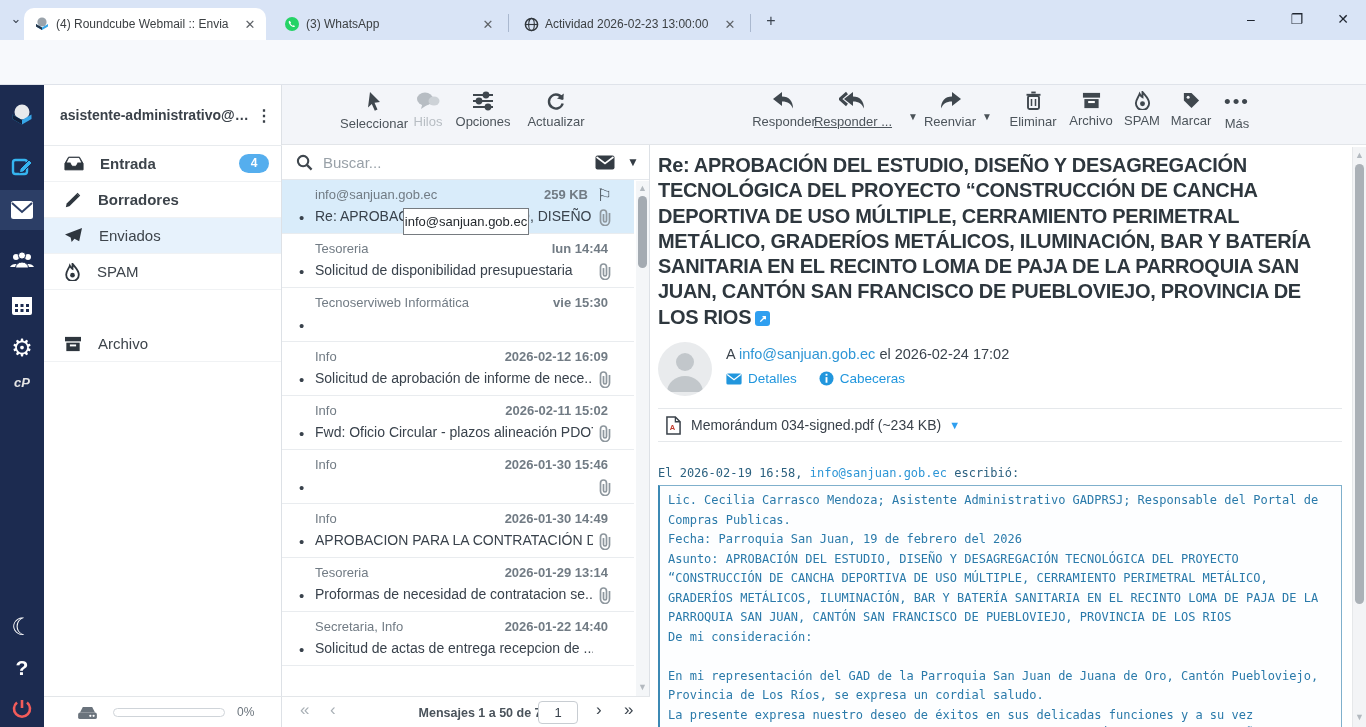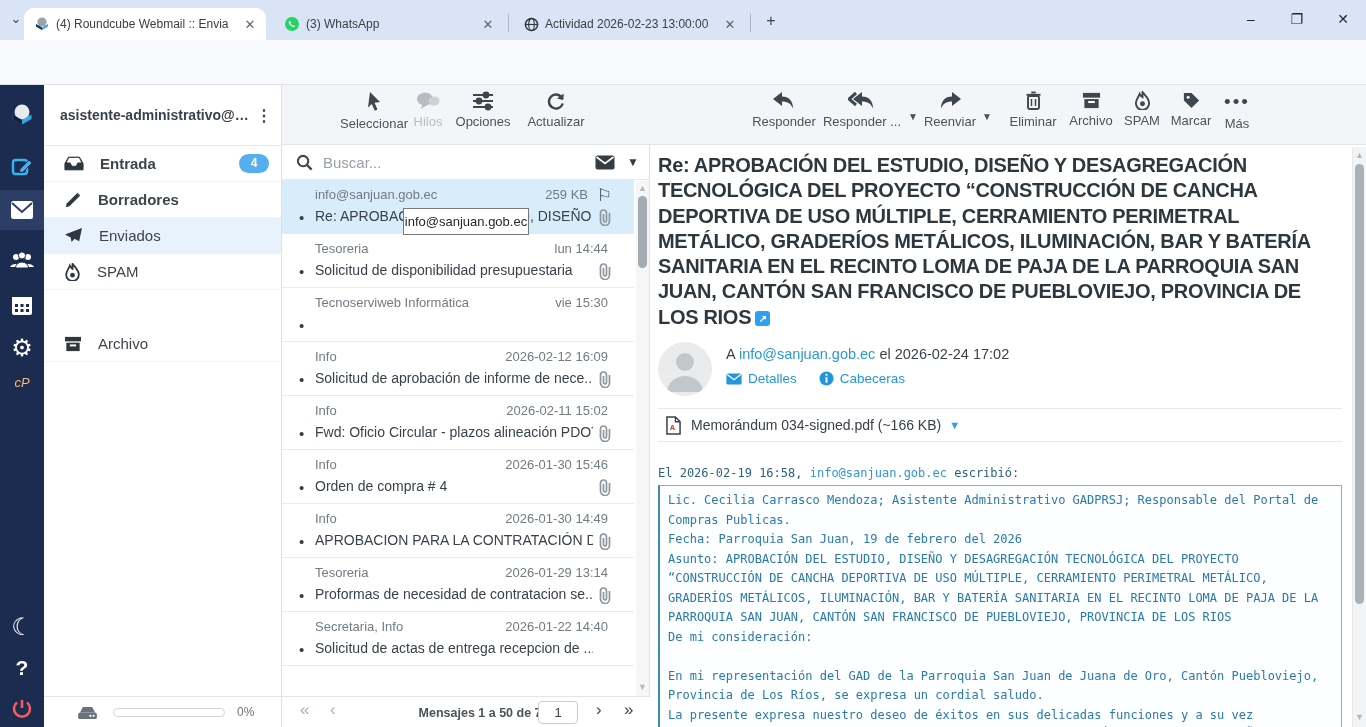--- a/index.html
+++ b/index.html
@@ -47,21 +47,21 @@
   .tbbtn { position:absolute; top:6px; width:84px; text-align:center; color:#4c545b; }
   .tbbtn .lbl { font-size:13px; margin-top:3px; }
   .tbbtn svg { display:inline-block; }
   .disabled { color:#b7bdc3; }
   #searchrow { left:282px; top:145px; width:367px; height:35px; background:#fff; border-bottom:1px solid #e5e8ec; display:flex; align-items:center; padding:0 10px 0 14px; }
   #searchinput { border:none; outline:none; background:transparent; font-size:15px; color:#39424c; flex:1; margin-left:10px; font-family:"Liberation Sans",sans-serif; }
   #searchinput::placeholder { color:#99a1a8; }
   .msgrow { left:282px; width:352px; height:54px; border-bottom:1px solid #e9ecef; }
   .msel { background:#d9ecfa; }
   .m1 { position:absolute; left:33px; top:7px; font-size:13px; color:#717b84; white-space:nowrap; }
-  .mdate { position:absolute; right:46px; top:7px; font-size:13px; color:#717b84; }
+  .mdate { position:absolute; right:46px; top:7px; font-size:13px; color:#717b84;font-weight:bold; }
   .mdate2 { right:26px; }
   .mdot { position:absolute; left:17px; top:29px; font-size:15px; color:#39424c; }
   .msubj { position:absolute; left:33px; top:28px; font-size:14px; color:#39424c; white-space:nowrap; overflow:hidden; width:278px; }
   .mflag { position:absolute; right:22px; top:5px; font-size:17px; color:#353d46; }
   .mclip { position:absolute; right:22px; top:28px; }
   #tooltip { left:403px; top:208px; width:126px; height:27px; background:#fff; border:1px solid #767b80; font-size:13px; color:#24292e; text-align:center; line-height:25px; z-index:5; }
   .vsb { width:13px; background:#f4f6f8; }
   #listsb { left:636px; top:181px; height:515px; }
   .sbthumb { position:absolute; left:2px; width:9px; background:#a4abb2; border-radius:5px; }
   .sbarrow { position:absolute; left:0; width:13px; text-align:center; font-size:9px; color:#b3b9bf; }
@@ -217,21 +217,21 @@
             <rect x="4" y="15" width="3" height="3"></rect>
             <rect x="9.5" y="15" width="3" height="3"></rect>
             <rect x="15" y="15" width="3" height="3"></rect>
           </g>
         </svg>
     </div>
     <div class="railitem abs" style="top:243px;">
         <span class="railtxt" style="font-size:24px;">⚙</span>
       </div>
     <div class="railitem abs" style="top:282px;height:30px;">
-      <span style="color:#fdba74;font-weight:normal;font-style:italic;font-size:13px;">cP</span>
+      <span style="color:#e5e5e5;font-weight:bold;font-style:italic;font-size:13px;">cP</span>
     </div>
     <div class="railitem abs" style="top:522px;">
         <span class="railtxt" style="font-size:24px;">☾</span>
       </div>
     <div class="railitem abs" style="top:563px;">
         <span class="railtxt" style="font-weight:bold;font-size:21px;">?</span>
       </div>
     <div class="railitem abs" style="top:604px;">
       <svg width="22" height="22" viewBox="0 0 22 22">
           <path d="M6 4.5 a8 8 0 1 0 10 0" fill="none" stroke="#f25c5a" stroke-width="2.6"></path>
@@ -386,21 +386,20 @@
     <span class="mdot">•</span>
     <span class="msubj">Fwd: Oficio Circular - plazos alineación PDOT</span>
     <span class="mclip"><svg width="14" height="17" viewBox="0 0 14 17">
           <path d="M11.5 4 v8 a4.5 4.5 0 0 1 -9 0 v-8 a3 3 0 0 1 6 0 v7.5 a1.5 1.5 0 0 1 -3 0 V5" fill="none" stroke="#8e979e" stroke-width="1.7"></path>
         </svg></span>
   </div>
   <div class="msgrow abs" style="top:450px;">
     <span class="m1">Info</span>
     <span class="mdate mdate2">2026-01-30 15:46</span>
     <span class="mdot">•</span>
-    <span class="msubj">Orden de compra # 4</span>
     <span class="mclip"><svg width="14" height="17" viewBox="0 0 14 17">
           <path d="M11.5 4 v8 a4.5 4.5 0 0 1 -9 0 v-8 a3 3 0 0 1 6 0 v7.5 a1.5 1.5 0 0 1 -3 0 V5" fill="none" stroke="#8e979e" stroke-width="1.7"></path>
         </svg></span>
   </div>
   <div class="msgrow abs" style="top:504px;">
     <span class="m1">Info</span>
     <span class="mdate mdate2">2026-01-30 14:49</span>
     <span class="mdot">•</span>
     <span class="msubj">APROBACION PARA LA CONTRATACIÓN DE...</span>
     <span class="mclip"><svg width="14" height="17" viewBox="0 0 14 17">
@@ -440,21 +439,21 @@
     <span class="pgnav" style="left:342px;">»</span>
   </div>
 
   <div id="readertb" class="abs ltoolbar">
     <div class="tbbtn" style="left:92px;">
       <svg width="24" height="20" viewBox="0 0 24 20">
           <path d="M10 1 L1 8 L10 15 L10 10.5 C16 10.5 19 13 21 17.5 C21 10 17 5.5 10 5.5 Z" fill="#3f474e"></path>
         </svg>
       <div class="lbl">Responder</div>
     </div>
-    <div class="tbbtn" style="left:166px;width:92px;">
+    <div class="tbbtn" style="left:157px;width:92px;text-decoration:underline;">
       <svg width="28" height="20" viewBox="0 0 28 20">
           <path d="M8 2 L1 8 L8 14" fill="none" stroke="#3f474e" stroke-width="3"></path>
           <path d="M14 1 L5 8 L14 15 L14 10.5 C20 10.5 23 13 25 17.5 C25 10 21 5.5 14 5.5 Z" fill="#3f474e"></path>
         </svg>
       <div class="lbl">Responder ...</div>
     </div>
     <div class="caret" style="left:258px;">▼</div>
     <div class="tbbtn" style="left:262px;width:76px;">
       <svg width="24" height="20" viewBox="0 0 24 20">
           <path d="M14 1 L23 8 L14 15 L14 10.5 C8 10.5 5 13 3 17.5 C3 10 7 5.5 14 5.5 Z" fill="#3f474e"></path>
@@ -526,21 +525,21 @@
         </svg>
       <span>Cabeceras</span>
     </div>
 
     <div id="attachbox" class="abs">
       <svg width="15" height="19" viewBox="0 0 16 20">
           <path d="M1 1 L10 1 L15 6 L15 19 L1 19 Z" fill="none" stroke="#3a424a" stroke-width="1.6"></path>
           <path d="M10 1 L10 6 L15 6" fill="none" stroke="#3a424a" stroke-width="1.4"></path>
           <text x="4" y="15" font-size="8" fill="#c0392b" font-family="Liberation Sans,sans-serif" font-weight="bold">A</text>
         </svg>
-      <span id="attachname">Memorándum 034-signed.pdf (~166 KB)</span>
+      <span id="attachname">Memorándum 034-signed.pdf (~234 KB)</span>
       <span id="attachcaret">▼</span>
     </div>
 
     <div id="bodyintro" class="abs">
       <span>El 2026-02-19 16:58, </span><span class="bluelink">info@sanjuan.gob.ec</span><span> escribió:</span>
     </div>
 
     <div id="quote" class="abs">
       <pre>Lic. Cecilia Carrasco Mendoza; Asistente Administrativo GADPRSJ; Responsable del Portal de
 Compras Publicas.

